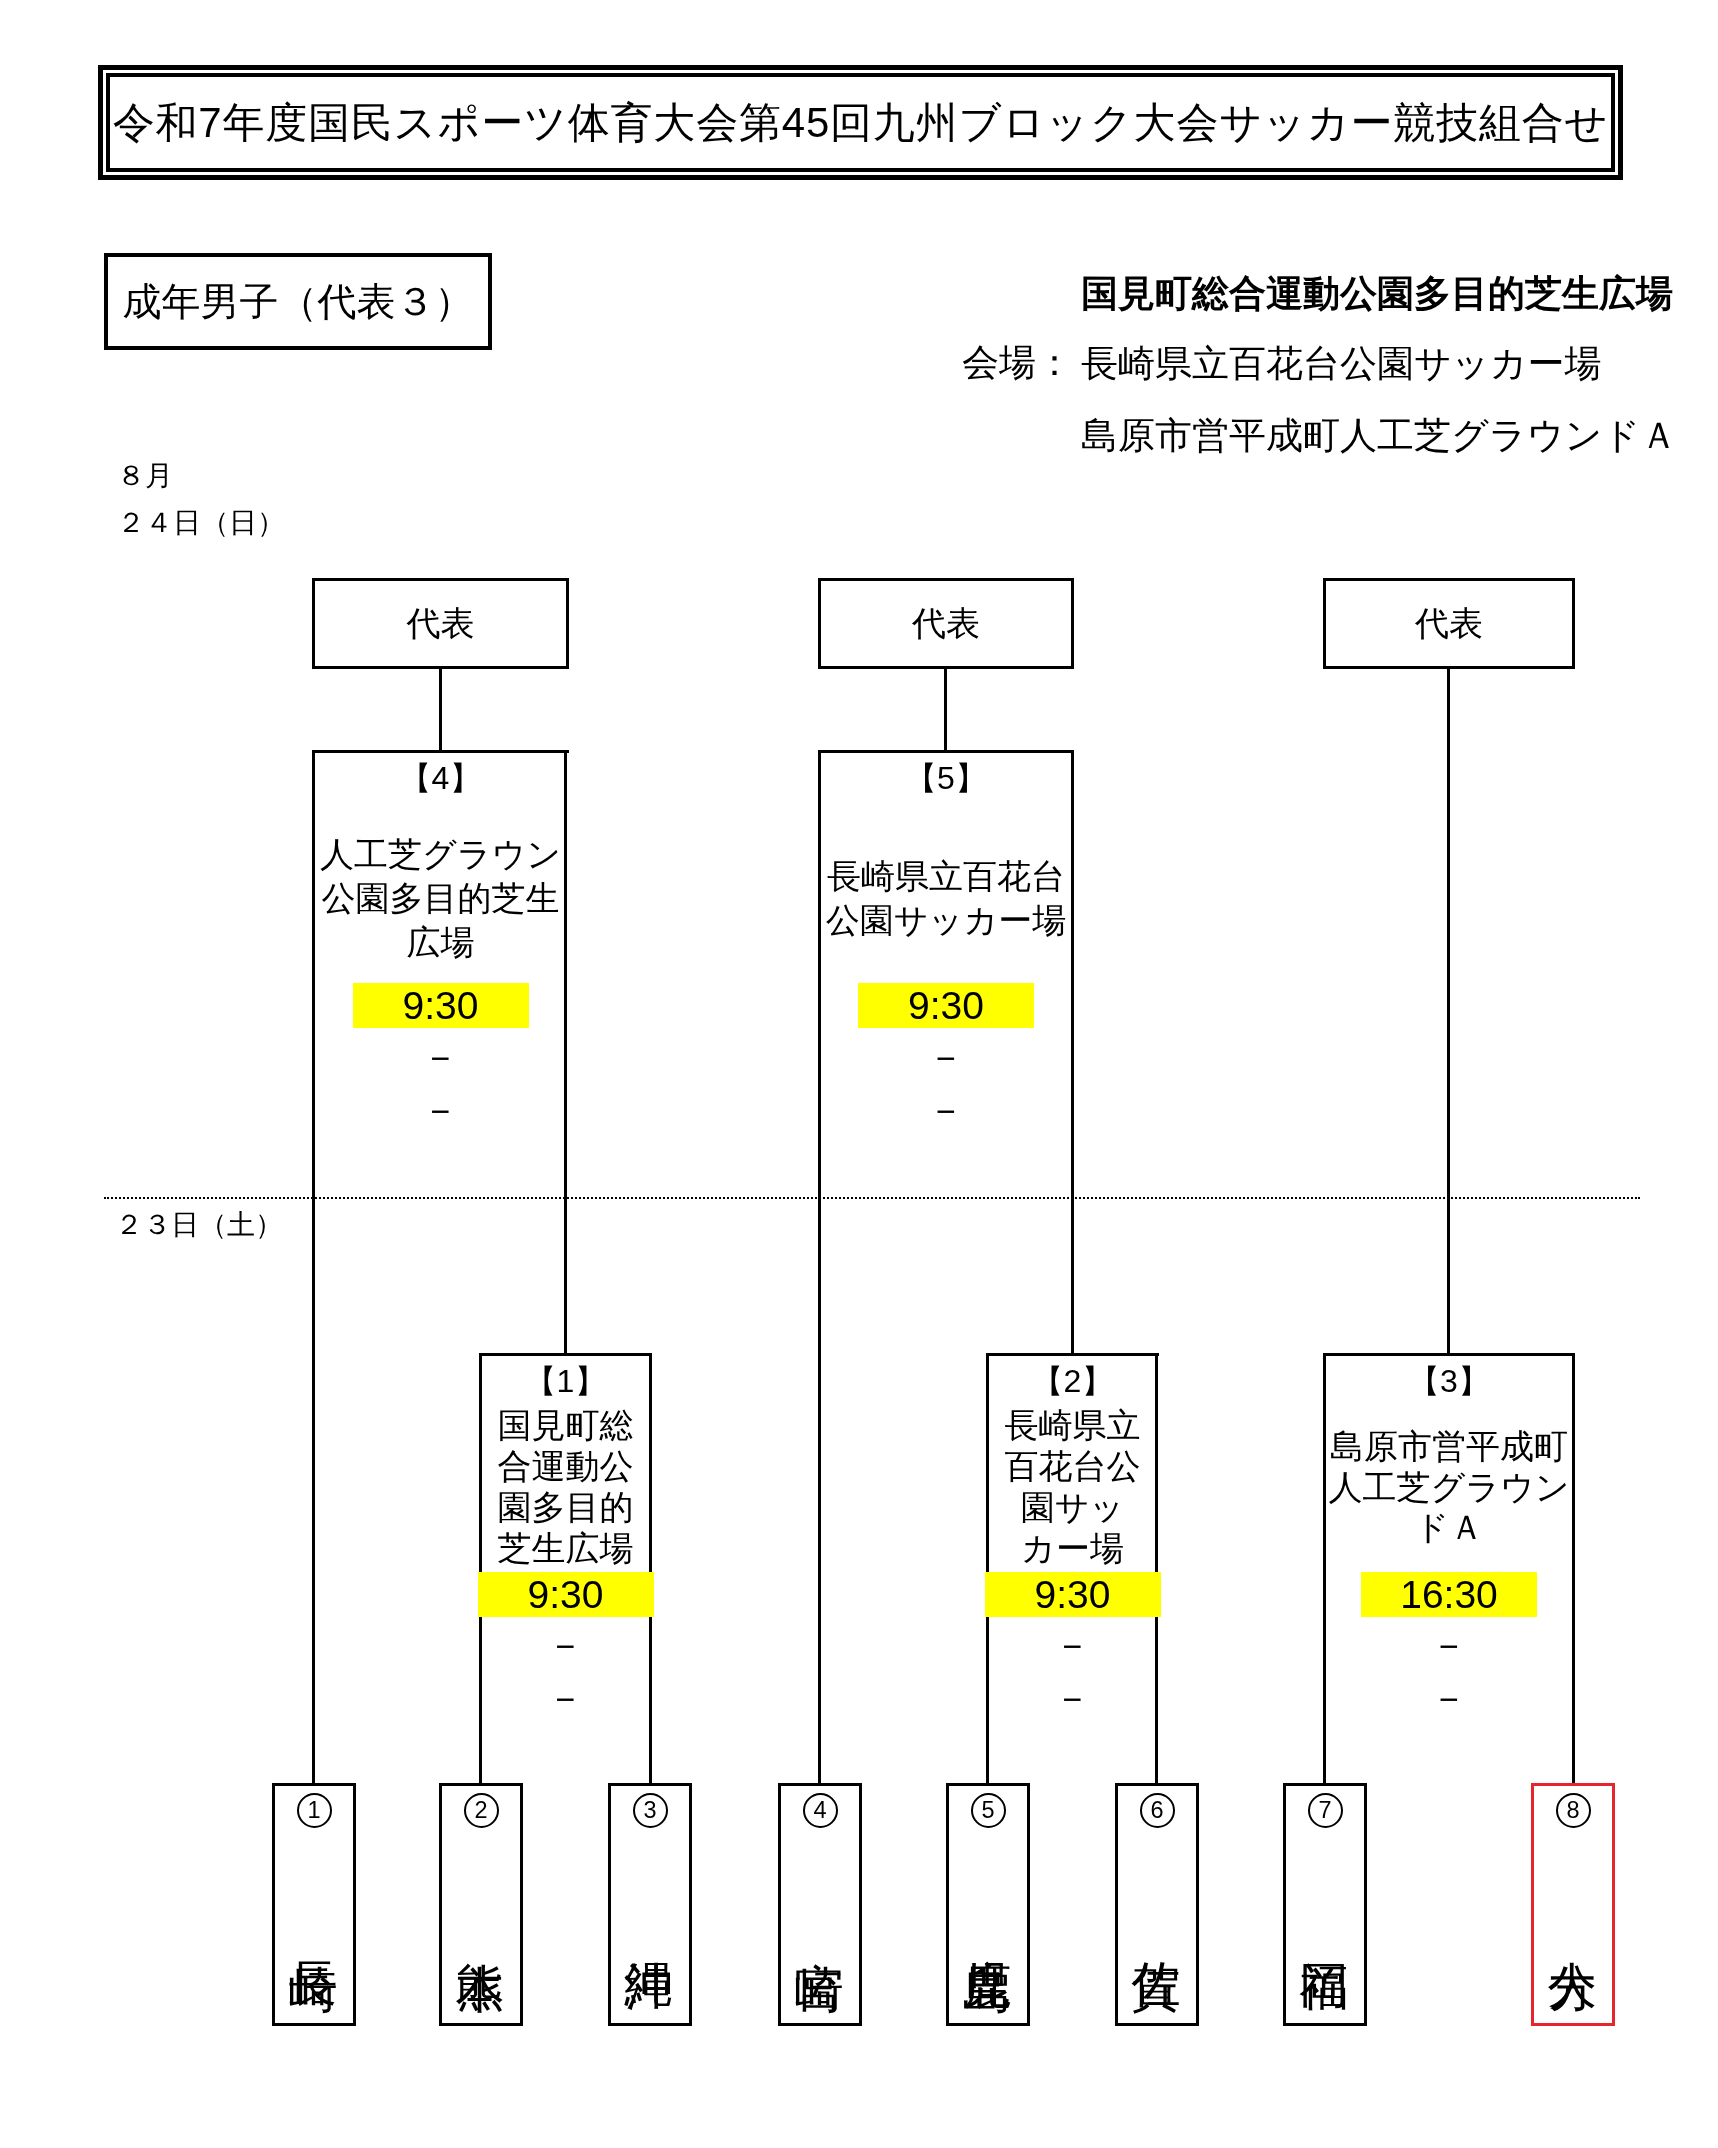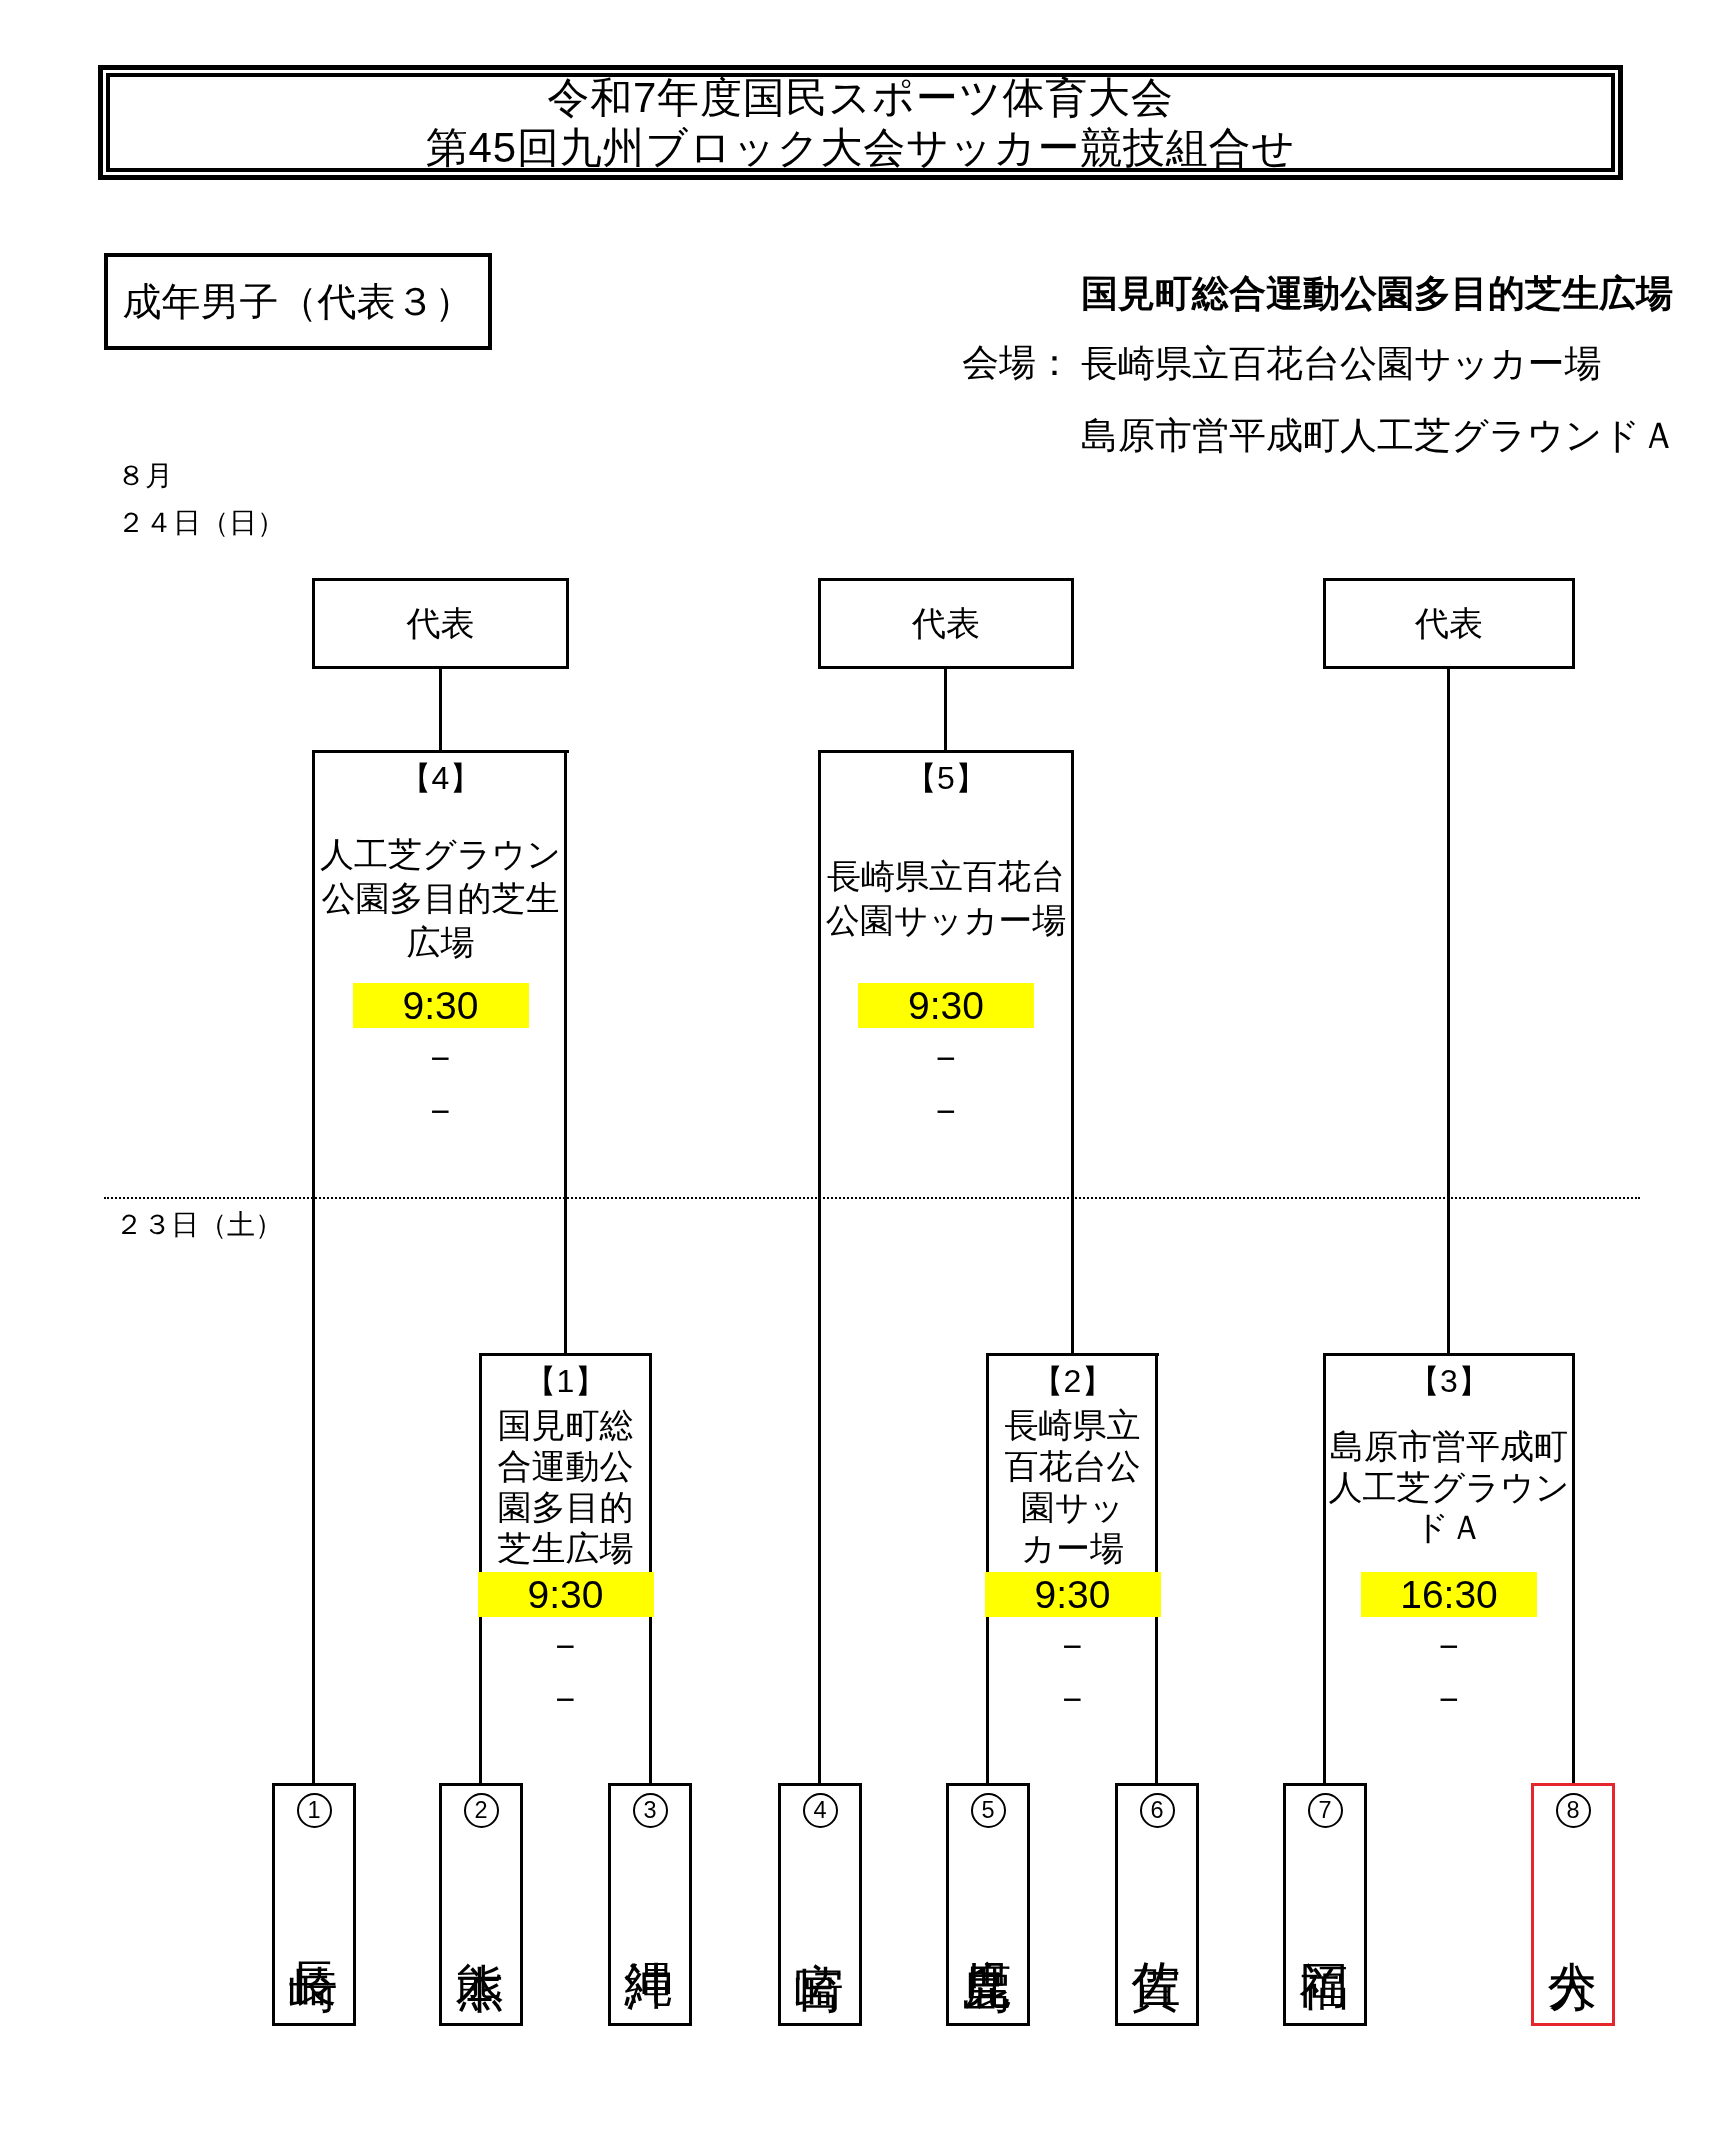--- a/index.html
+++ b/index.html
@@ -5,21 +5,21 @@
   html,body { margin:0; padding:0; }
   body {
     width:1718px; height:2148px; position:relative; background:#ffffff;
     font-family:"Liberation Sans","DejaVu Sans",sans-serif; color:#000;
     overflow:hidden;
   }
   
   .titlebox { position:absolute; left:98px; top:65px; width:1525px; height:115px;
     border:5.9px solid #000; box-sizing:border-box; }
   .titlebox .inner { position:absolute; left:3.4px; right:3.4px; top:3.4px; bottom:3.4px;
-    border:4.2px solid #000; display:flex; flex-direction:column; align-items:center;
+    border:4.2px solid #000; display:flex; flex-direction:row; align-items:center;
     justify-content:center; font-size:42px; line-height:1.18; letter-spacing:0.8px; }
   
   .catbox { position:absolute; left:104px; top:253px; width:388px; height:97px;
     border:4.2px solid #000; box-sizing:border-box; display:flex; align-items:center;
     justify-content:center; font-size:39px; }
   
   .vlabel { position:absolute; left:962px; top:338px; font-size:37px; }
   .vline  { position:absolute; left:1081px; font-size:37px; white-space:nowrap; }
   .v1 { top:269px;font-weight:bold; } .v2 { top:339px; } .v3 { top:411px; }
   

